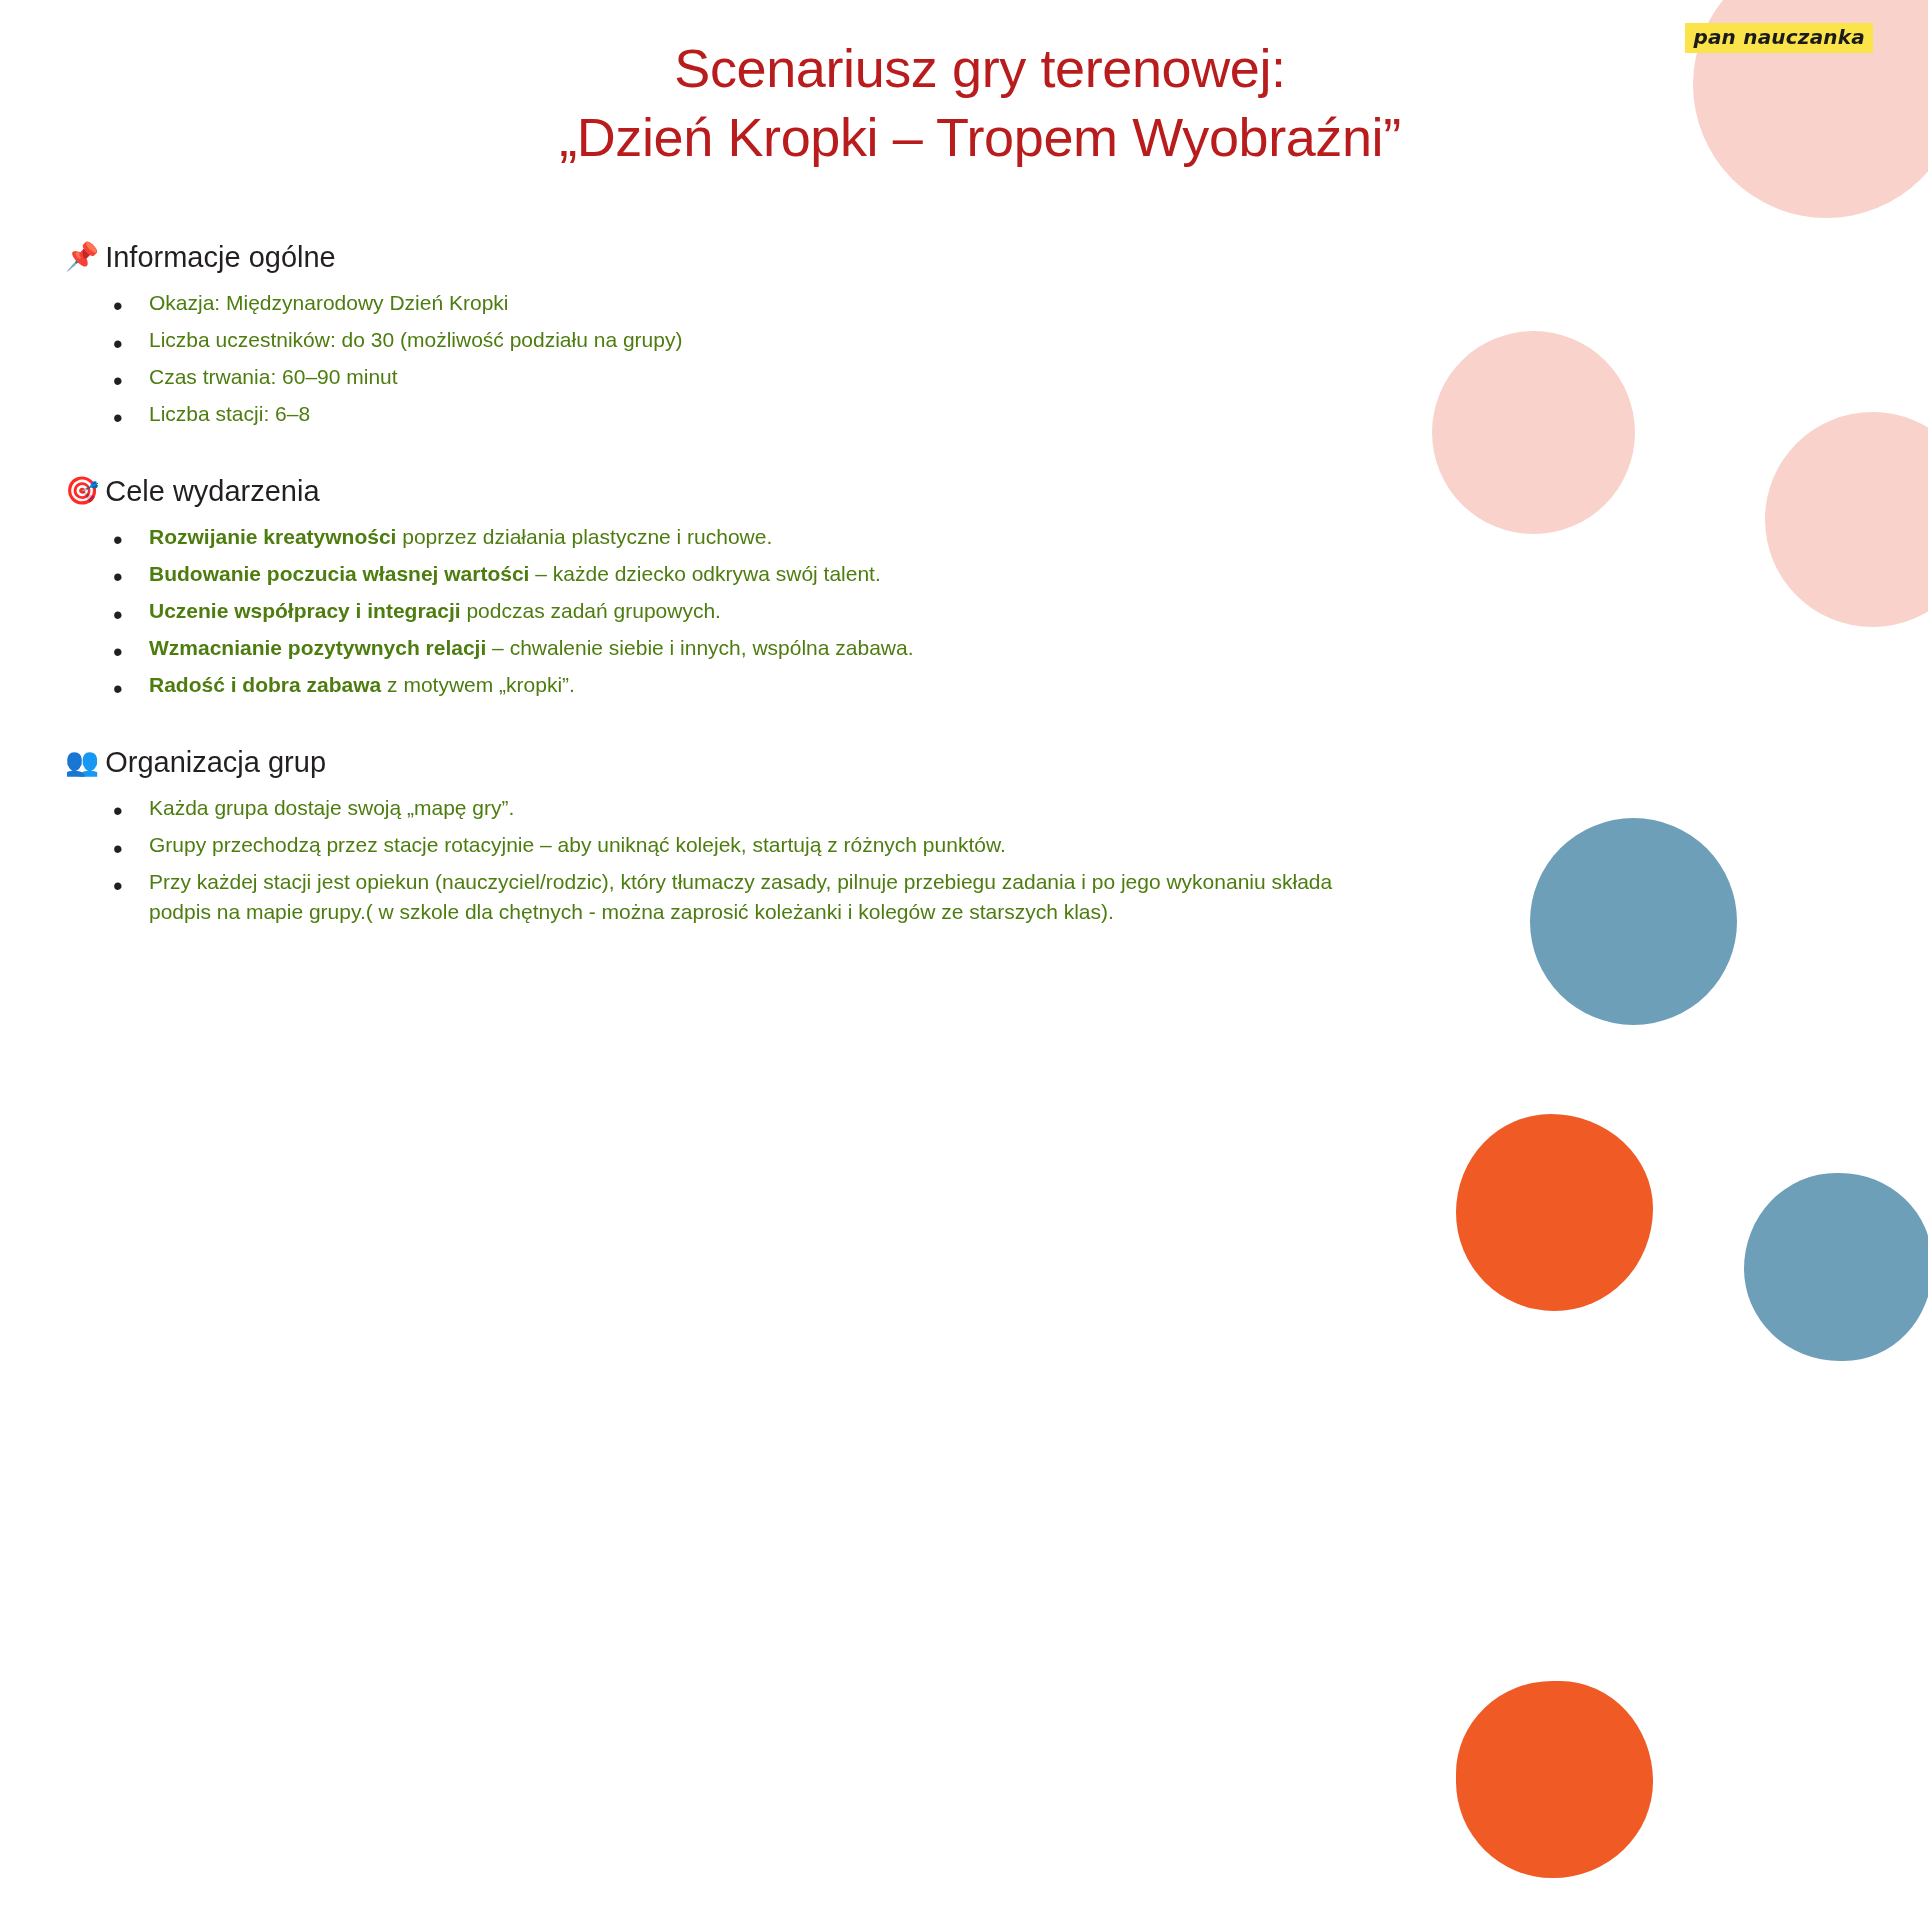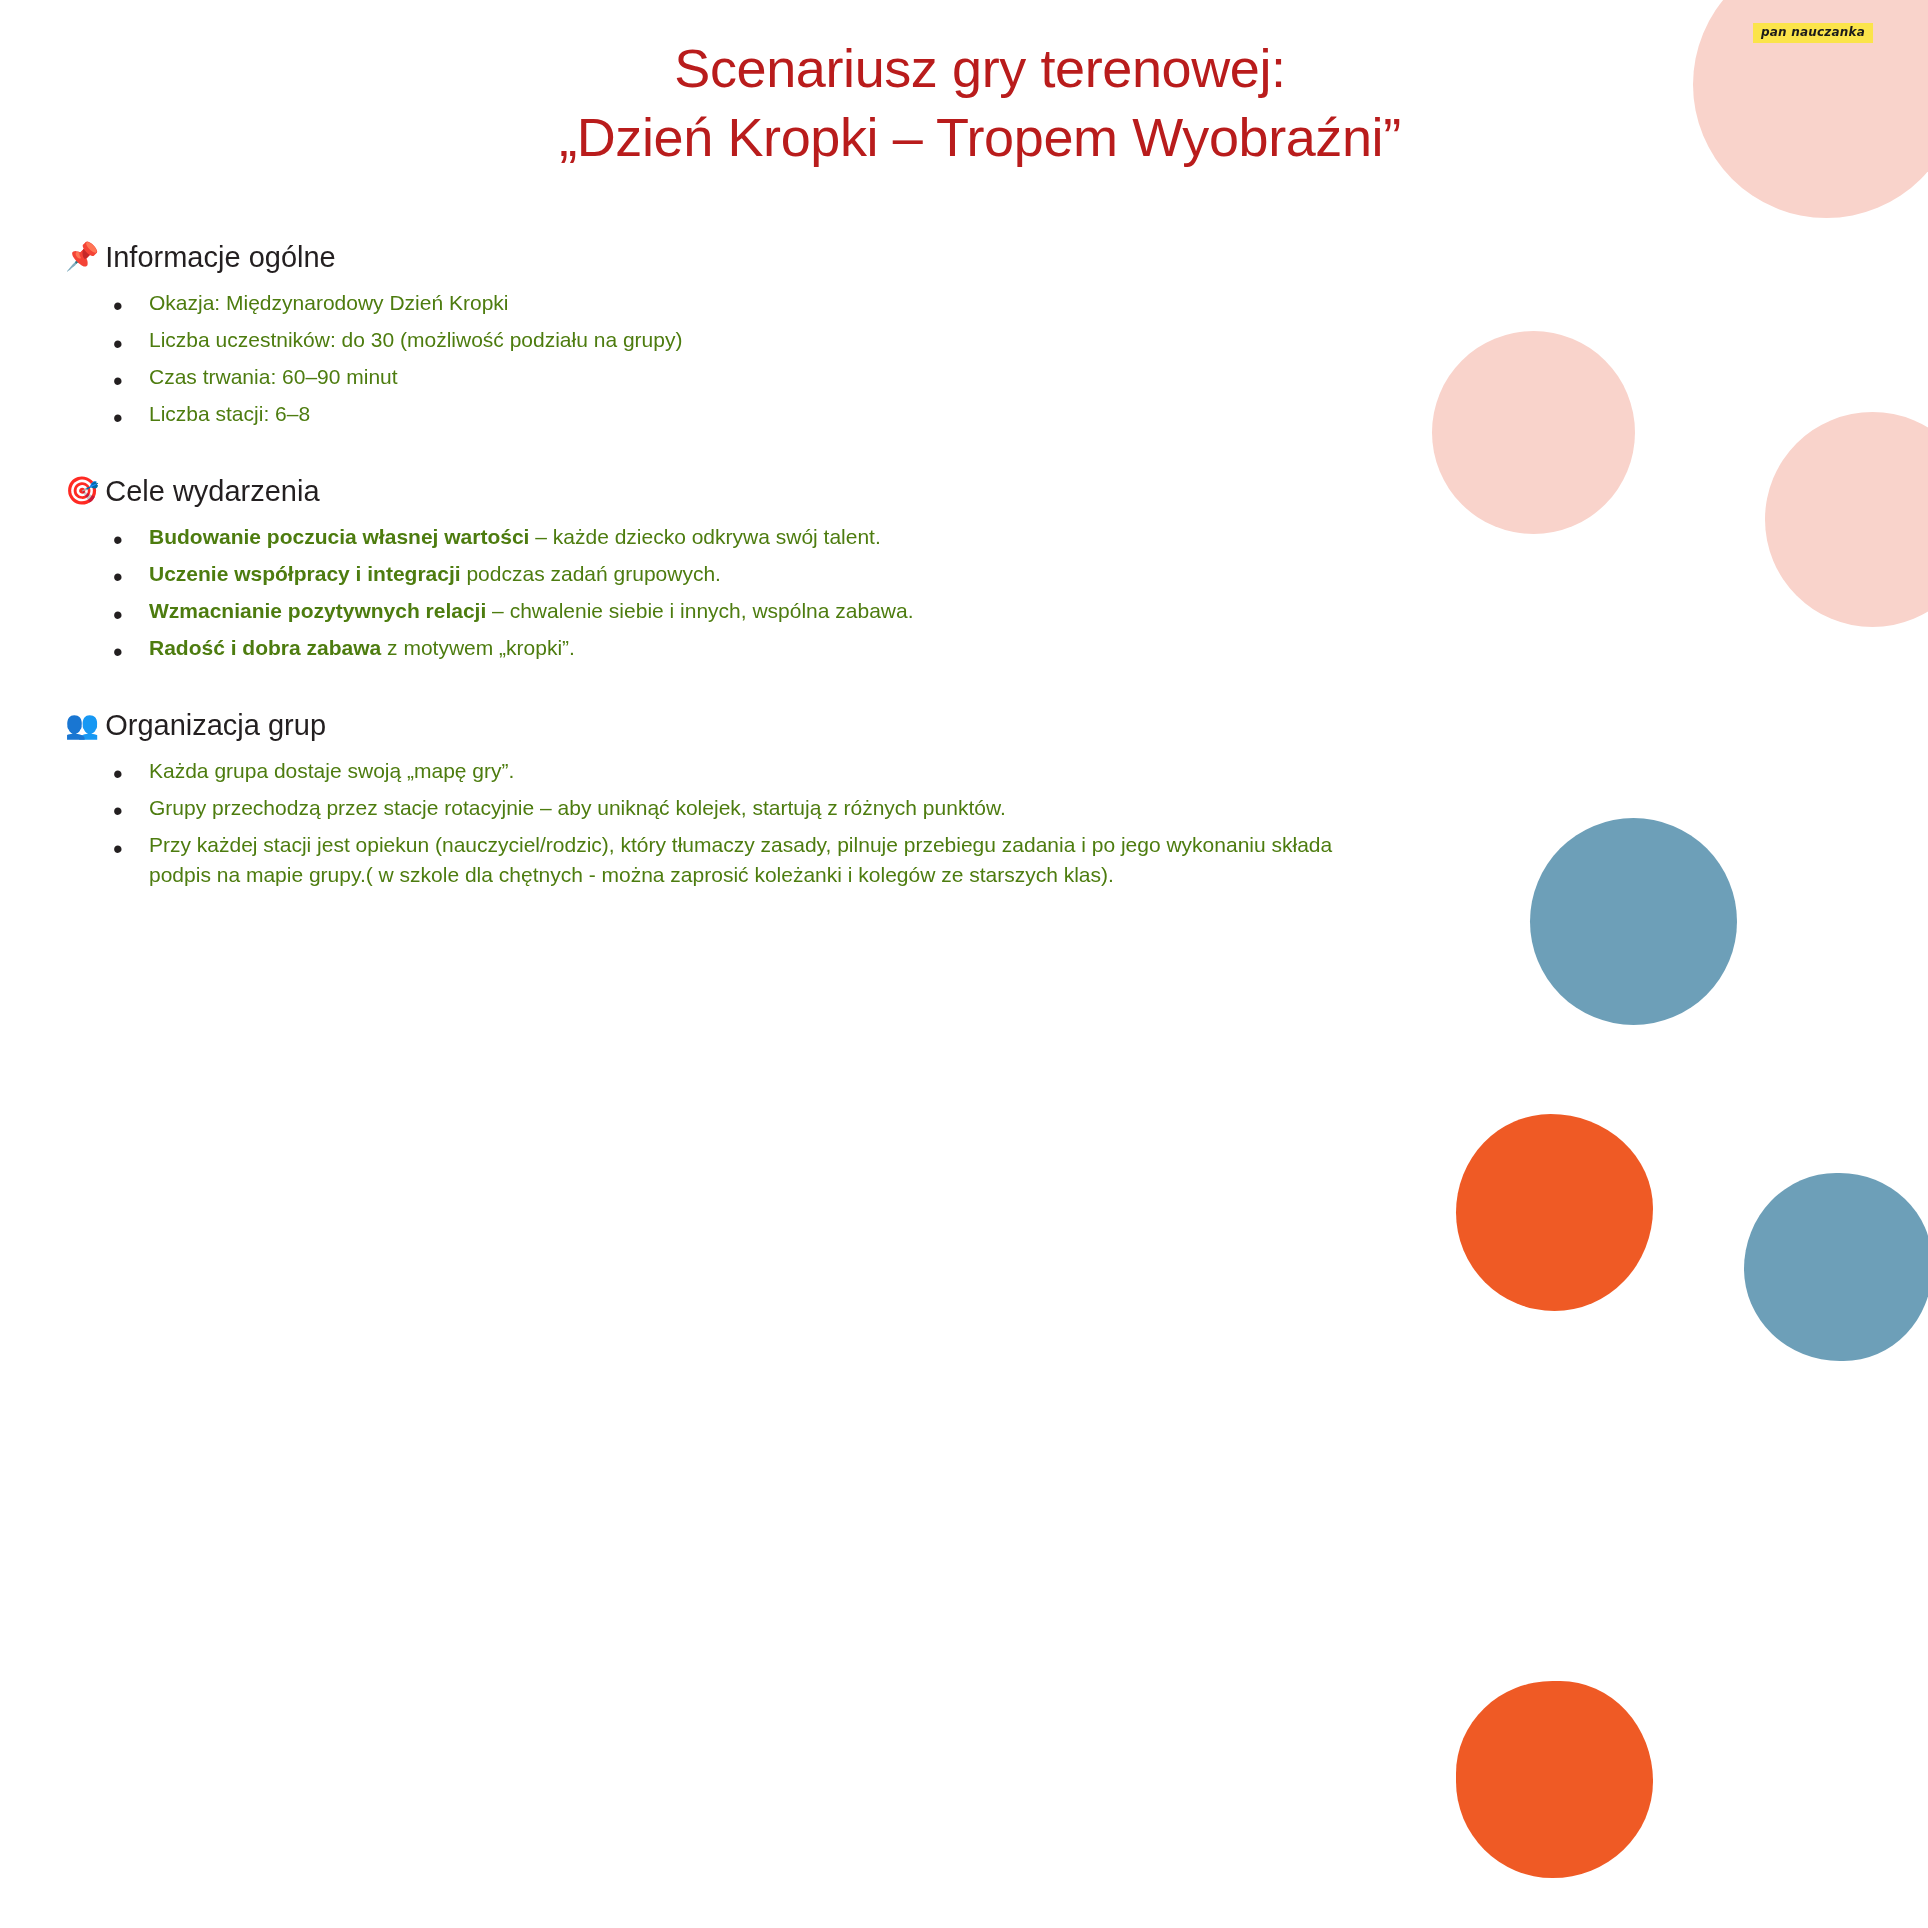--- a/index.html
+++ b/index.html
@@ -61,21 +61,21 @@
     border-radius: 50% 48% 52% 50% / 48% 52% 50% 50%;
   }
 
   
   .brand {
     position: absolute;
     top: 23px;
     right: 55px;
     z-index: 5;
     font-family: "DejaVu Sans", sans-serif;
-    font-size: 12px;
+    font-size: 20px;
     font-weight: 700;
     font-style: italic;
     color: #1b1b1b;
     background: #fbe44a;
     padding: 2.4px 8px 4px 8px;
     letter-spacing: 0.2px;
   }
 
   
   .page {
@@ -183,20 +183,21 @@
         <li>Liczba stacji: 6–8</li>
       </ul>
     </div>
 
     <div class="section">
       <div class="section-head">
         <span class="sec-icon">🎯</span>
         <span>Cele wydarzenia</span>
       </div>
       <ul class="bullets goals">
+        <li><b>Rozwijanie kreatywności</b><span> poprzez działania plastyczne i ruchowe.</span></li>
         <li><b>Budowanie poczucia własnej wartości</b><span> – każde dziecko odkrywa swój talent.</span></li>
         <li><b>Uczenie współpracy i integracji</b><span> podczas zadań grupowych.</span></li>
         <li><b>Wzmacnianie pozytywnych relacji</b><span> – chwalenie siebie i innych, wspólna zabawa.</span></li>
         <li><b>Radość i dobra zabawa</b><span> z motywem „kropki”.</span></li>
       </ul>
     </div>
 
     <div class="section">
       <div class="section-head">
         <span class="sec-icon">👥</span>

